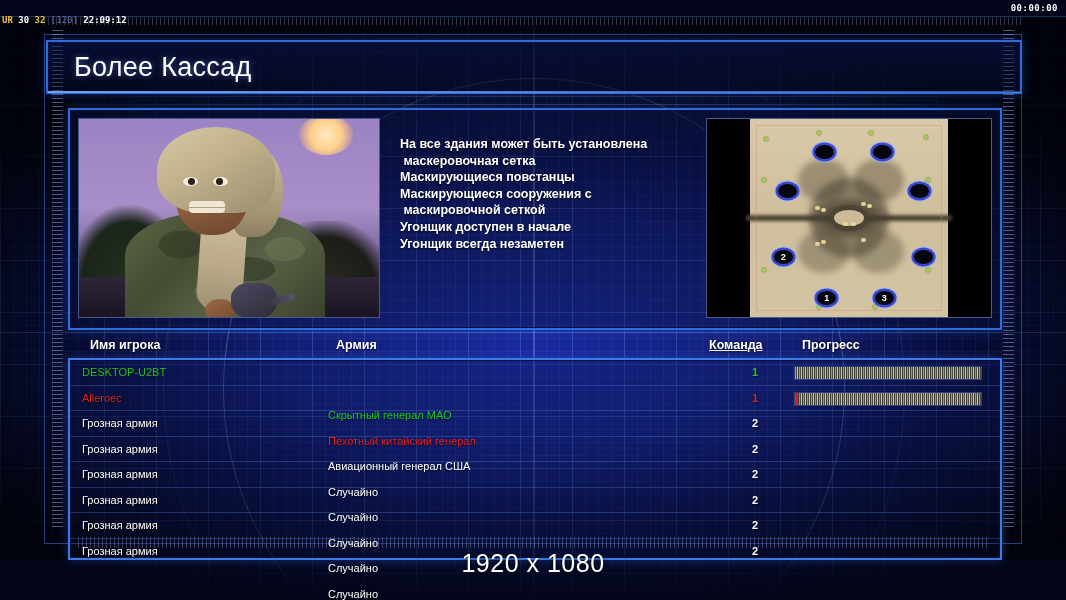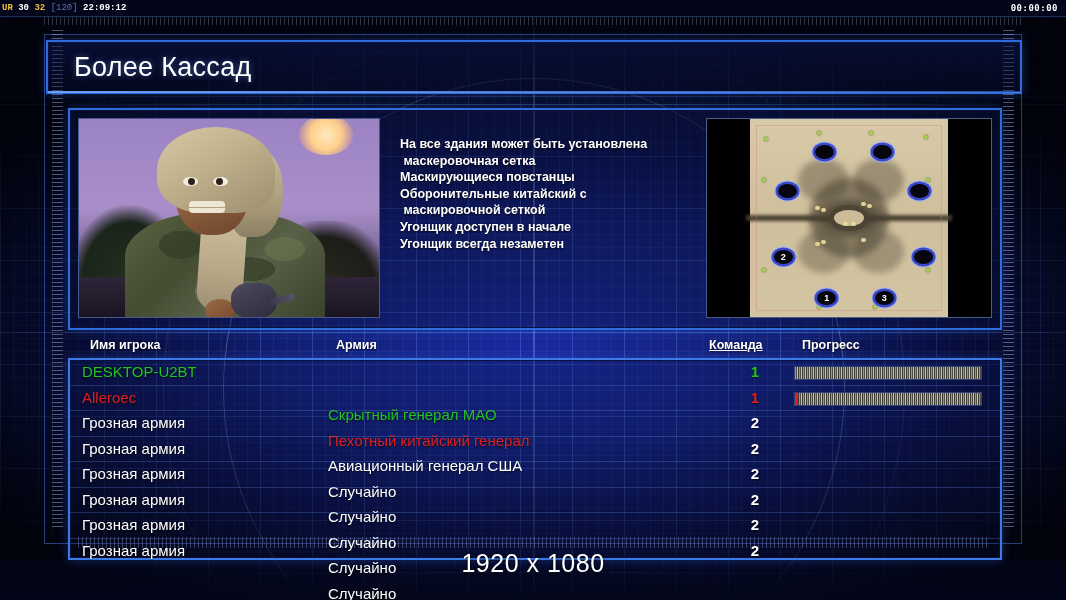--- a/index.html
+++ b/index.html
@@ -50,21 +50,21 @@
   .ruler-h.top{top:17px;bottom:auto;left:44px;right:44px;height:8px;opacity:.5;}
 
   
   .frame-outer{position:absolute;left:44px;top:34px;right:44px;bottom:56px;
     border:1px solid rgba(70,115,215,.55);pointer-events:none;}
 
   
   #topbar{position:absolute;top:0;left:0;right:0;height:16px;z-index:30;
     font-family:"DejaVu Sans Mono","Liberation Mono",monospace;font-size:9px;
     line-height:16px;white-space:nowrap;}
-  #topbar .left{position:absolute;left:2px;top:0;font-family:Liberation Mono, monospace;}
+  #topbar .left{position:absolute;left:2px;top:12px;}
   #topbar .right{position:absolute;right:8px;top:0;color:#fff;font-weight:bold;letter-spacing:.5px;}
   .t-ur{color:#e8c23a;font-weight:bold;}
   .t-n1{color:#fff;font-weight:bold;}
   .t-n2{color:#e8c23a;font-weight:bold;}
   .t-br{color:#5c6fb0;}
   .t-clock{color:#fff;font-weight:bold;}
 
   
   #title-panel{position:absolute;left:46px;top:40px;width:972px;height:50px;z-index:20;
     border:2px solid #2e6ad8;
@@ -153,21 +153,21 @@
   
   #tbl-head{position:absolute;left:78px;top:338px;width:920px;height:18px;z-index:20;
     color:#fff;font-size:12.5px;font-weight:bold;text-shadow:0 1px 2px rgba(0,0,0,.8);}
   #tbl-head .c{position:absolute;top:0;}
   #tbl-panel{position:absolute;left:68px;top:358px;width:930px;height:198px;z-index:20;
     border:2px solid #3e7ae6;
     box-shadow:0 0 0 1px rgba(8,16,60,.9) inset, 0 0 10px rgba(50,100,220,.40);
     background:linear-gradient(to bottom, rgba(12,24,90,.38), rgba(7,14,56,.22));}
   .row{position:relative;height:24.5px;border-bottom:1px solid rgba(96,138,228,.30);}
   .row:last-child{border-bottom:none;}
-  .cell{position:absolute;top:0;line-height:24.5px;font-size:15px;white-space:nowrap;
+  .cell{position:absolute;top:0;line-height:24.5px;font-size:11px;white-space:nowrap;
     text-shadow:0 1px 2px rgba(0,0,0,.75);}
   .c-name{left:12px;}
   .c-army{left:258px;margin-top:43px;}
   .c-team{left:672px;width:26px;text-align:center;font-weight:bold;}
   .c-prog{left:724px;top:6px;width:186px;height:12px;}
   .pbar{width:100%;height:12px;background:#0a1240;border:1px solid rgba(120,160,245,.35);position:relative;overflow:hidden;}
   .pbar i{position:absolute;left:0;top:0;bottom:0;display:block;
     background:repeating-linear-gradient(to right,
       #9a9a8a 0 1px, #4c4c42 1px 2px, #c6c6b4 2px 3px, #3a3a33 3px 4px);}
   .pbar u{position:absolute;left:0;top:0;bottom:0;width:3px;text-decoration:none;}
@@ -235,21 +235,21 @@
     <div class="ph-teeth"></div>
     <div class="ph-hand"></div>
     <div class="ph-pot"></div>
     <div class="ph-pot-sp"></div>
   </div>
 
   <div id="desc">
       <div class="ln">На все здания может быть установлена</div>
       <div class="ln"> маскеровочная сетка</div>
       <div class="ln">Маскирующиеся повстанцы</div>
-      <div class="ln">Оборонительные китайский с</div>
+      <div class="ln">Маскирующиеся сооружения с</div>
       <div class="ln"> маскировочной сеткой</div>
       <div class="ln">Угонщик доступен в начале</div>
       <div class="ln">Угонщик всегда незаметен</div>
     </div>
 
   <div id="minimap-wrap">
     <div id="minimap">
       <div class="mm-blotch" style="left:24%;top:20%;width:26%;height:22%;background:rgba(86,78,60,.45);"></div>
       <div class="mm-blotch" style="left:52%;top:20%;width:26%;height:22%;background:rgba(86,78,60,.45);"></div>
       <div class="mm-blotch" style="left:24%;top:56%;width:26%;height:22%;background:rgba(86,78,60,.40);"></div>

